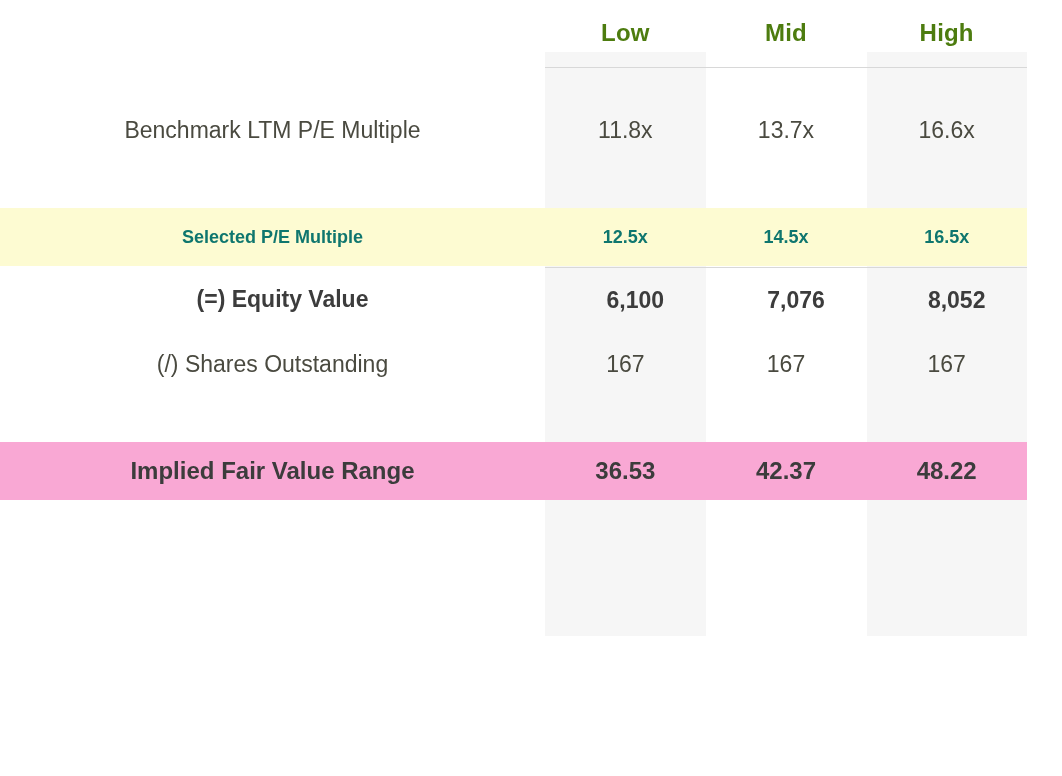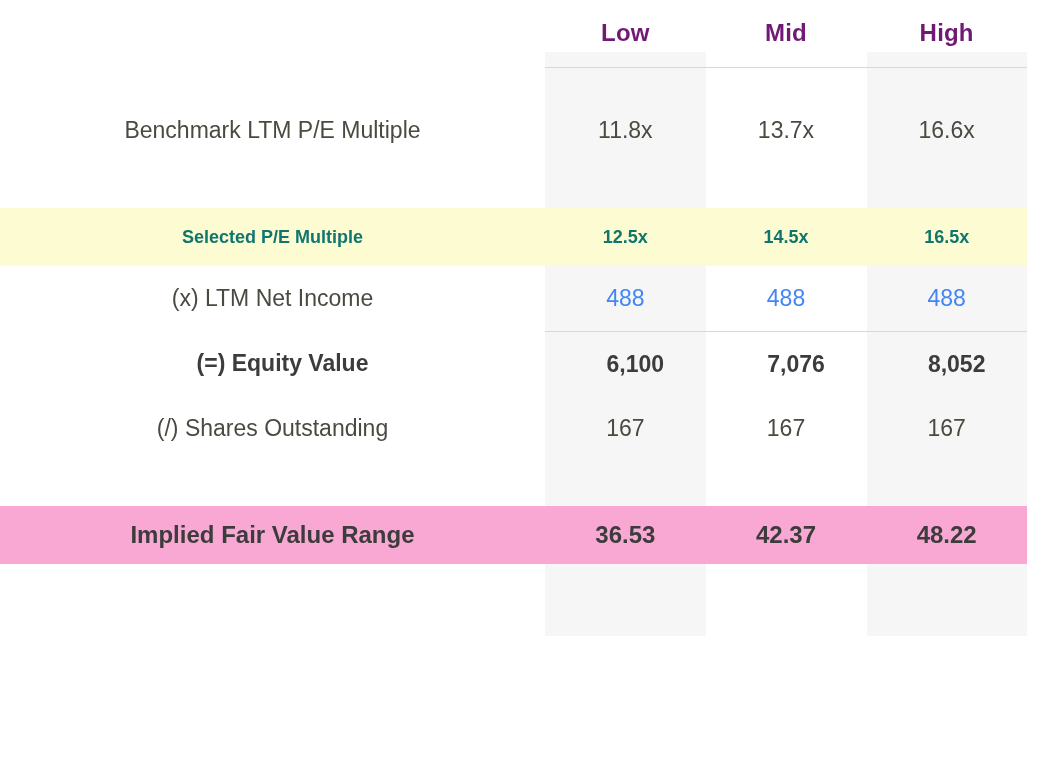--- a/index.html
+++ b/index.html
@@ -51,21 +51,21 @@
     vertical-align: middle;
     background: transparent;
     text-align: center;
   }
 
   
   tr.header-row th {
     height: 66px;
     font-size: 24px;
     font-weight: bold;
-    color: #701a75;
+    color: #4d7c0f;
     text-align: center;
     letter-spacing: .2px;
   }
   tr.header-row th.label-cell { text-align: left; }
 
   
   tr.rule-row td { height: 1px; padding: 0; }
   tr.rule-row td.ruled { border-bottom: 1.5px solid #d8d8d8; }
 
   
@@ -174,26 +174,20 @@
           <td></td>
       </tr>
 
       <tr class="data-row row-selected">
         <td class="label-cell">Selected P/E Multiple</td>
         <td class="value-cell">12.5x</td>
         <td class="value-cell">14.5x</td>
         <td class="value-cell">16.5x</td>
       </tr>
 
-      <tr class="data-row row-blue-value">
-        <td class="label-cell">(x) LTM Net Income</td>
-        <td class="value-cell">488</td>
-        <td class="value-cell">488</td>
-        <td class="value-cell">488</td>
-      </tr>
 
       <tr class="rule-row">
         <td></td>
         <td class="ruled"></td>
         <td class="ruled"></td>
         <td class="ruled"></td>
       </tr>
 
       <tr class="data-row row-bold">
         <td class="label-cell">(=) Equity Value</td>

